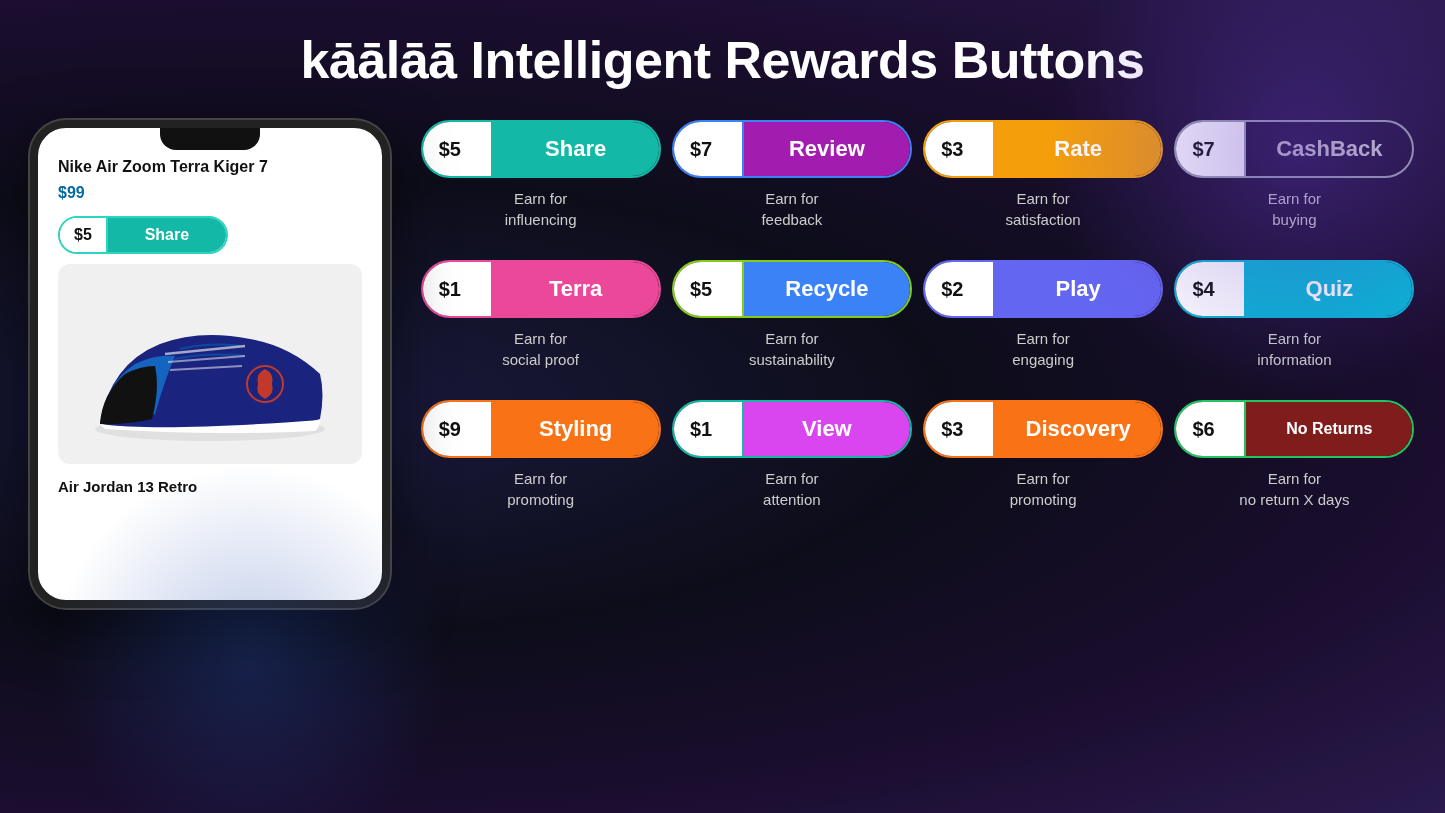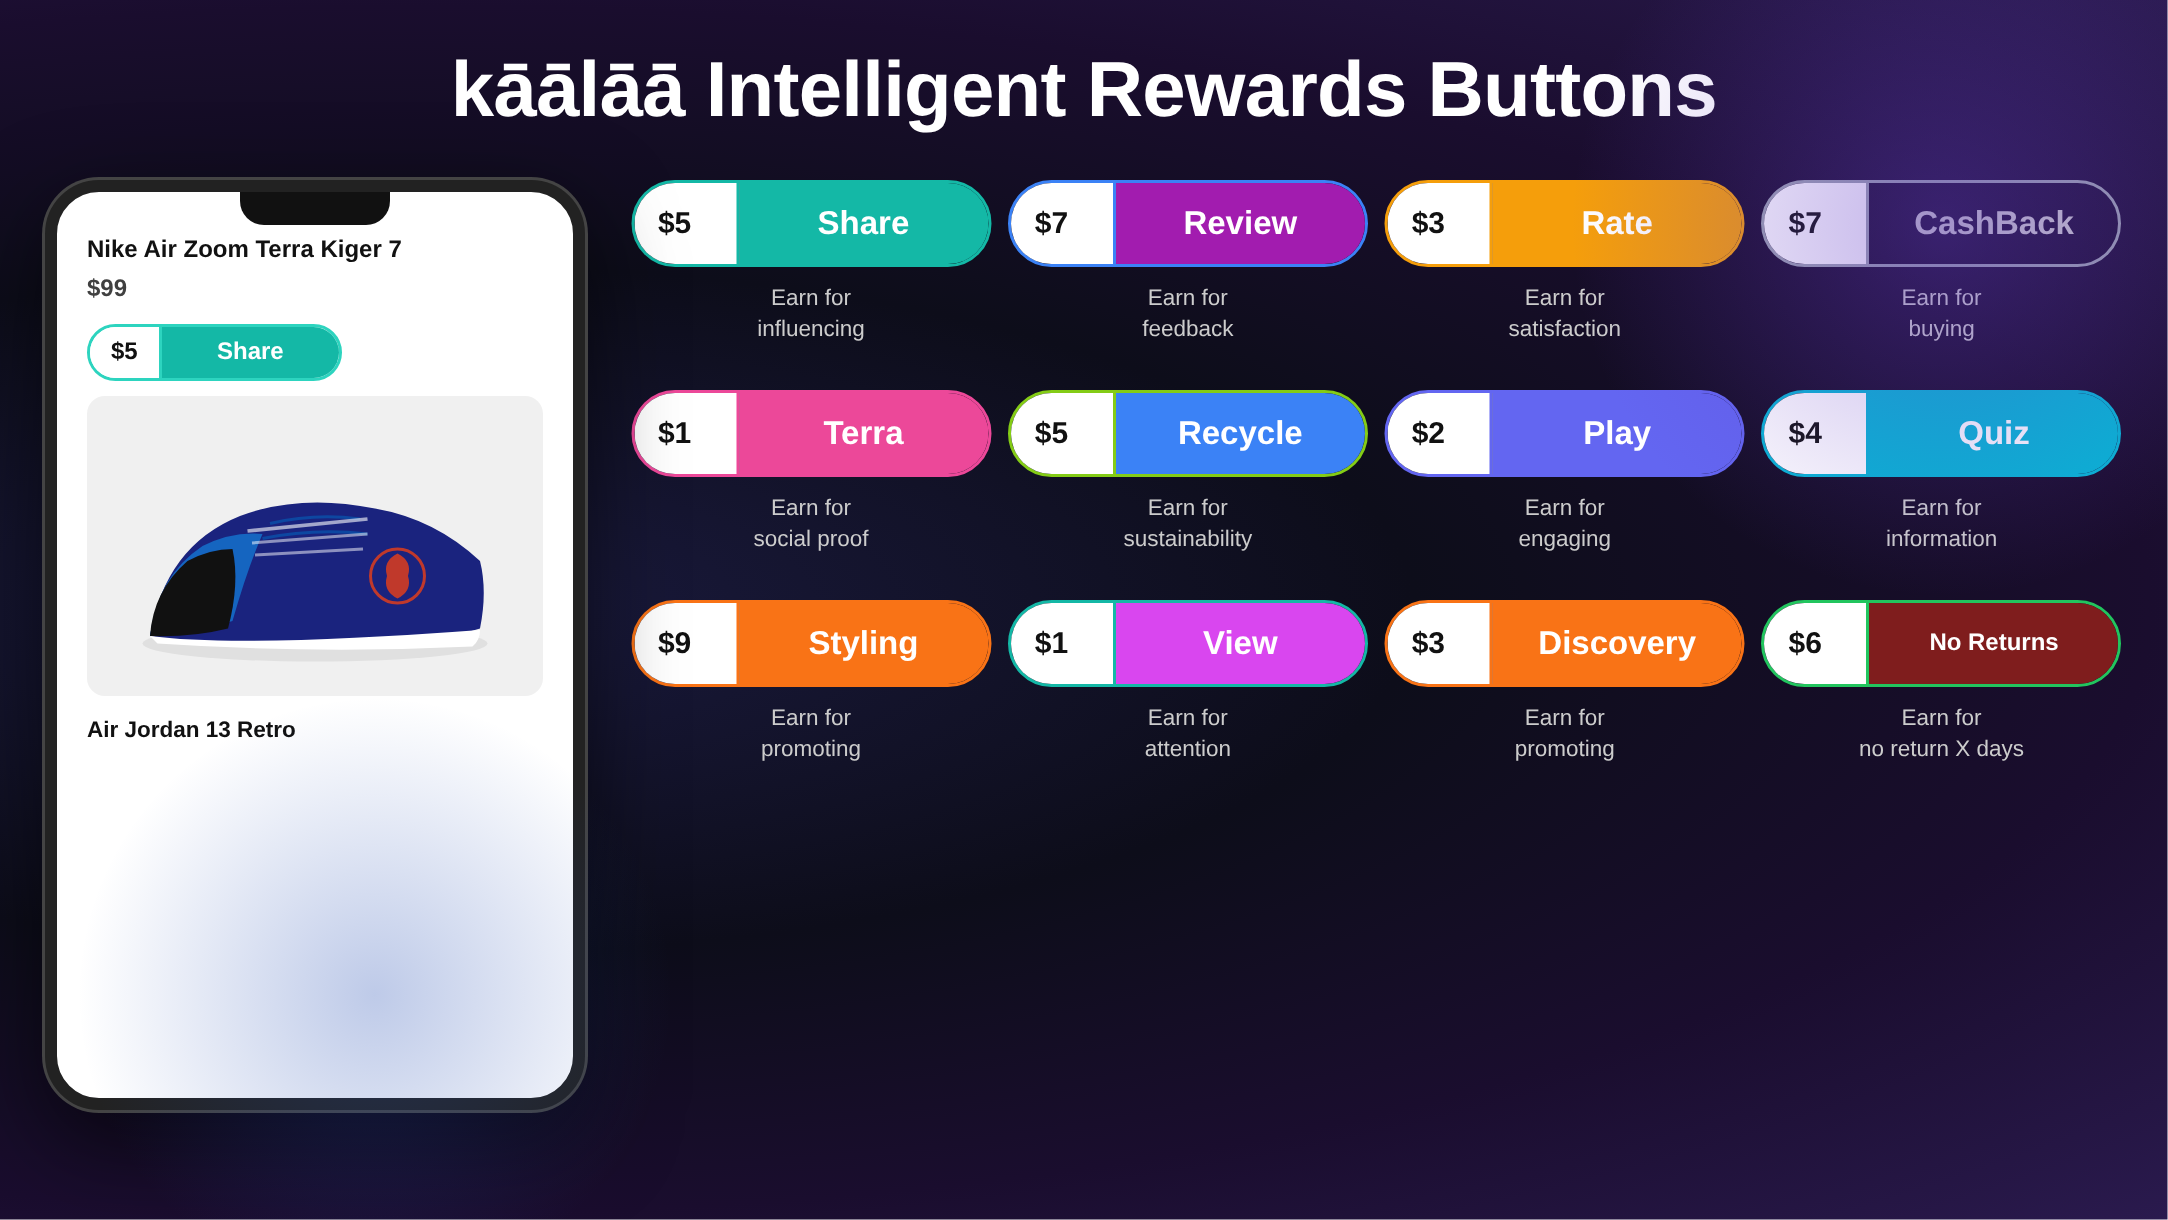--- a/index.html
+++ b/index.html
@@ -49,21 +49,21 @@
       padding: 0 30px;
       gap: 30px;
       height: calc(813px - 120px);
       align-items: flex-start;
     }
 
     
     .phone-mockup {
       width: 360px;
       min-width: 360px;
-      height: 620px;
+      height: 488px;
       background: #ffffff;
       border-radius: 36px;
       border: 8px solid #222;
       box-shadow: 0 0 0 2px #444, 0 20px 60px rgba(0,0,0,0.6);
       overflow: hidden;
       position: relative;
       margin-top: 10px;
     }
 
     .phone-notch {
@@ -93,21 +93,21 @@
     .product-desc {
       font-size: 13px;
       color: #555;
       margin-bottom: 10px;
       line-height: 1.4;
     }
 
     .product-price {
       font-size: 16px;
       font-weight: 700;
-      color: #404040;
+      color: #0369a1;
       margin-bottom: 14px;
     }
 
     .share-button-phone {
       display: flex;
       align-items: center;
       gap: 0;
       width: 170px;
       border-radius: 50px;
       overflow: hidden;

